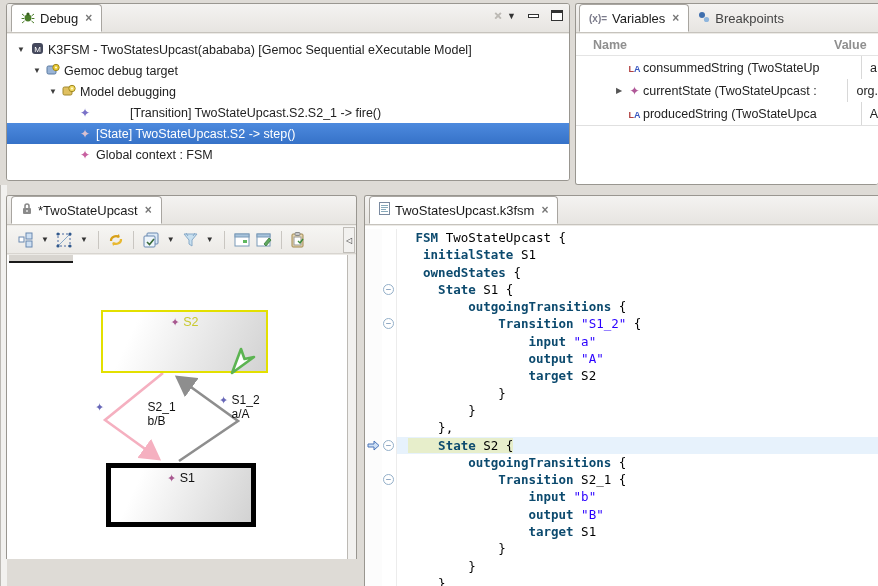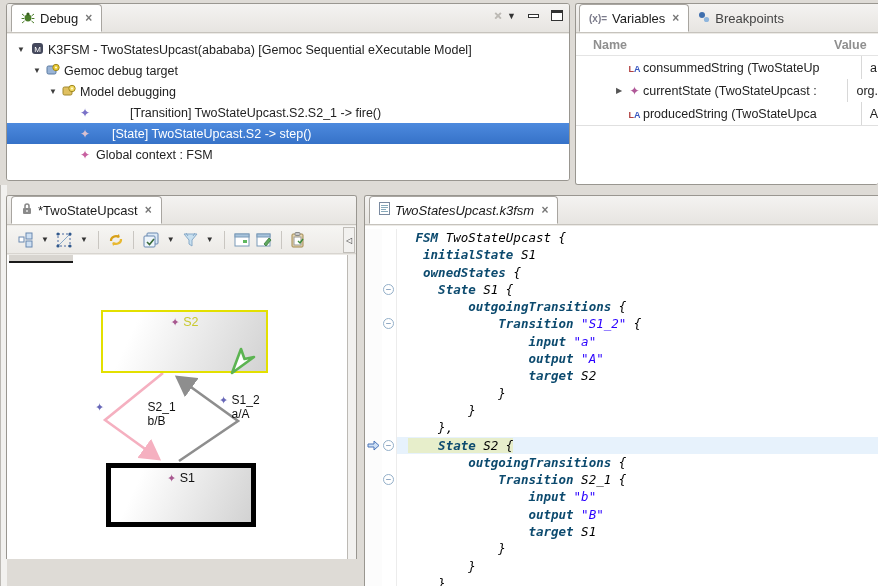--- a/index.html
+++ b/index.html
@@ -118,21 +118,21 @@
             <span style="padding-left: 3px;">Model debugging</span>
           </div>
           <div class="tree-row" style="padding-left: 54px;">
             <span class="twisty"></span>
             <span class="tree-ico"><span style="color:#7a72c8; font-size:12px;">✦</span></span>
             <span style="padding-left: 3px; margin-left: 34px;">[Transition] TwoStateUpcast.S2.S2_1 -&gt; fire()</span>
           </div>
           <div class="tree-row selected" style="padding-left: 54px;">
             <span class="twisty" style="color: rgb(255, 255, 255);"></span>
             <span class="tree-ico"><span style="color:#d8c0d0; font-size:12px;">✦</span></span>
-            <span style="padding-left: 3px; margin-left: 16px;">[State] TwoStateUpcast.S2 -&gt; step()</span>
+            <span style="padding-left: 3px;">[State] TwoStateUpcast.S2 -&gt; step()</span>
           </div>
           <div class="tree-row" style="padding-left: 54px;">
             <span class="twisty"></span>
             <span class="tree-ico"><span style="color:#c860a0; font-size:12px;">✦</span></span>
             <span style="padding-left: 3px;">Global context : FSM</span>
           </div>
         </div>
     </div>
   </section>
 
@@ -315,21 +315,21 @@
       </div>
       <div class="tlabel" style="left:212px; top:138px;">
         <span class="diam" style="color:#6868b8;">✦</span>
         <span style="display:inline-block; vertical-align:top;"><span>S1_2</span><br><span>a/A</span></span>
       </div>
 
       <div class="scrollstrip" style="right:0; top:0; bottom:0; width:9px;"></div>
     </div>
   </section>
 
-  <section class="panel" style="left:364px; top:195px; width:514px; height:391px; border-bottom:none; border-right:none; border-radius:3px 0 0 0;font-style:italic;">
+  <section class="panel" style="left:364px; top:195px; width:514px; height:391px; border-bottom:none; border-right:none; border-radius:3px 0 0 0;">
     <div class="tabbar">
       <div class="tab active" style="margin-left:4px;">
         <span>
           <svg width="11" height="13" viewBox="0 0 11 13">
               <rect x="0.5" y="0.5" width="10" height="12" fill="#fff" stroke="#7a8aa0"></rect>
               <g stroke="#8ab" stroke-width="1">
                 <line x1="2" y1="3.5" x2="9" y2="3.5"></line>
                 <line x1="2" y1="5.5" x2="9" y2="5.5"></line>
                 <line x1="2" y1="7.5" x2="7" y2="7.5"></line>
                 <line x1="2" y1="9.5" x2="9" y2="9.5"></line>

